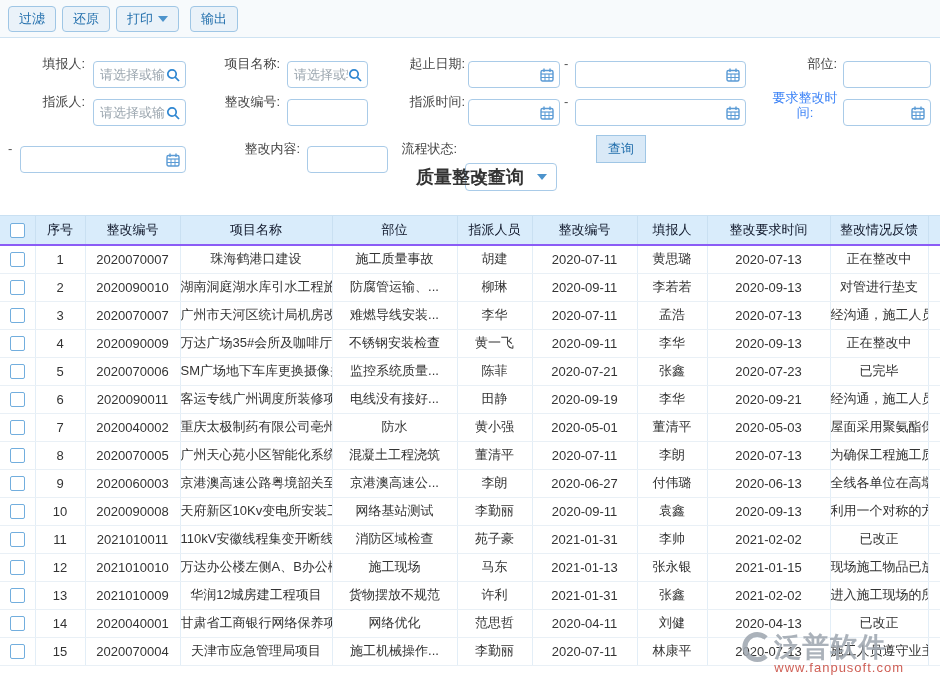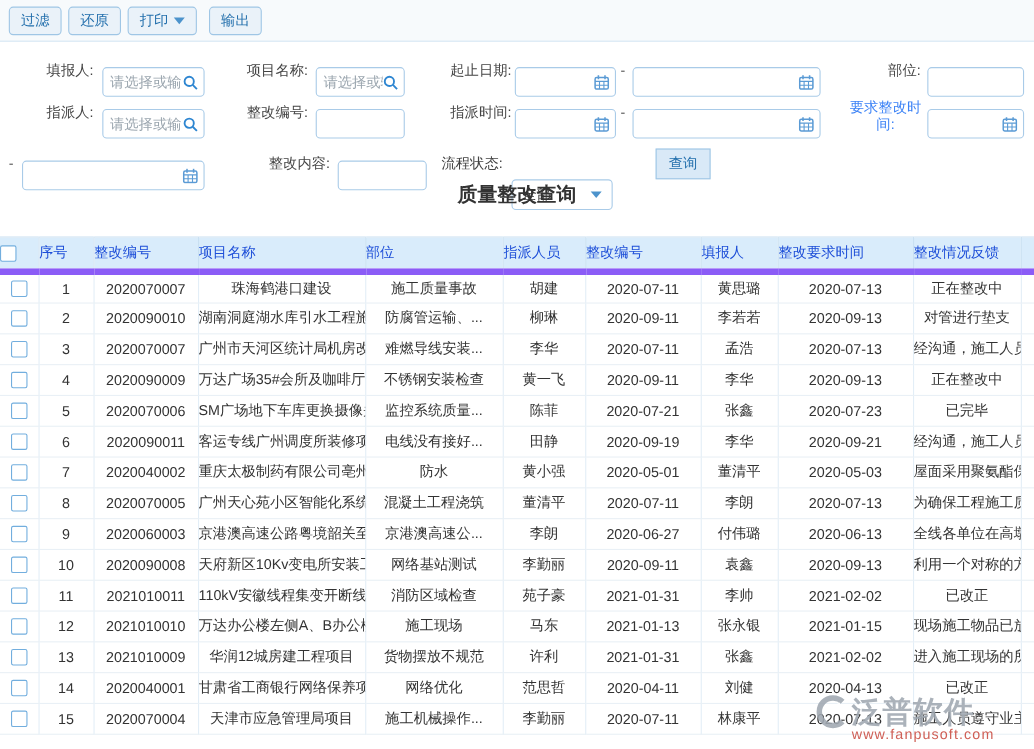--- a/index.html
+++ b/index.html
@@ -42,22 +42,22 @@
     box-sizing:border-box;cursor:pointer;font-size:13px;margin-left:26px;
   }
 
   
   .page-title{position:absolute;left:0;top:165px;width:940px;text-align:center;font-size:18px;font-weight:bold;color:#333;}
 
   
   .grid-wrap{position:absolute;left:0;top:215px;width:940px;}
   table.grid{border-collapse:collapse;table-layout:fixed;width:940px;border-top:1px solid #c9e0f2;}
   table.grid th{
-    height:28px;background:#d9ecfb;color:#1d4ed8;font-weight:normal;font-size:13px;
-    border-right:1px solid #c9e0f2;border-bottom:6px solid #8b5cf6;padding:0;text-align:left;
+    height:28px;background:#d9ecfb;color:#0f172a;font-weight:normal;font-size:13px;
+    border-right:1px solid #c9e0f2;border-bottom:2px solid #8b5cf6;padding:0;text-align:center;
     overflow:hidden;white-space:nowrap;
   }
   table.grid td{
     height:28px;border-right:1px solid #e3eef7;border-bottom:1px solid #e9f0f6;
     padding:0;white-space:nowrap;overflow:hidden;font-size:13px;color:#333;text-align:center;
     box-sizing:border-box;
   }
   td.al{text-align:left;padding-left:8px;}
   .link{color:#2e8ded;cursor:pointer;}
   .checkbox{

